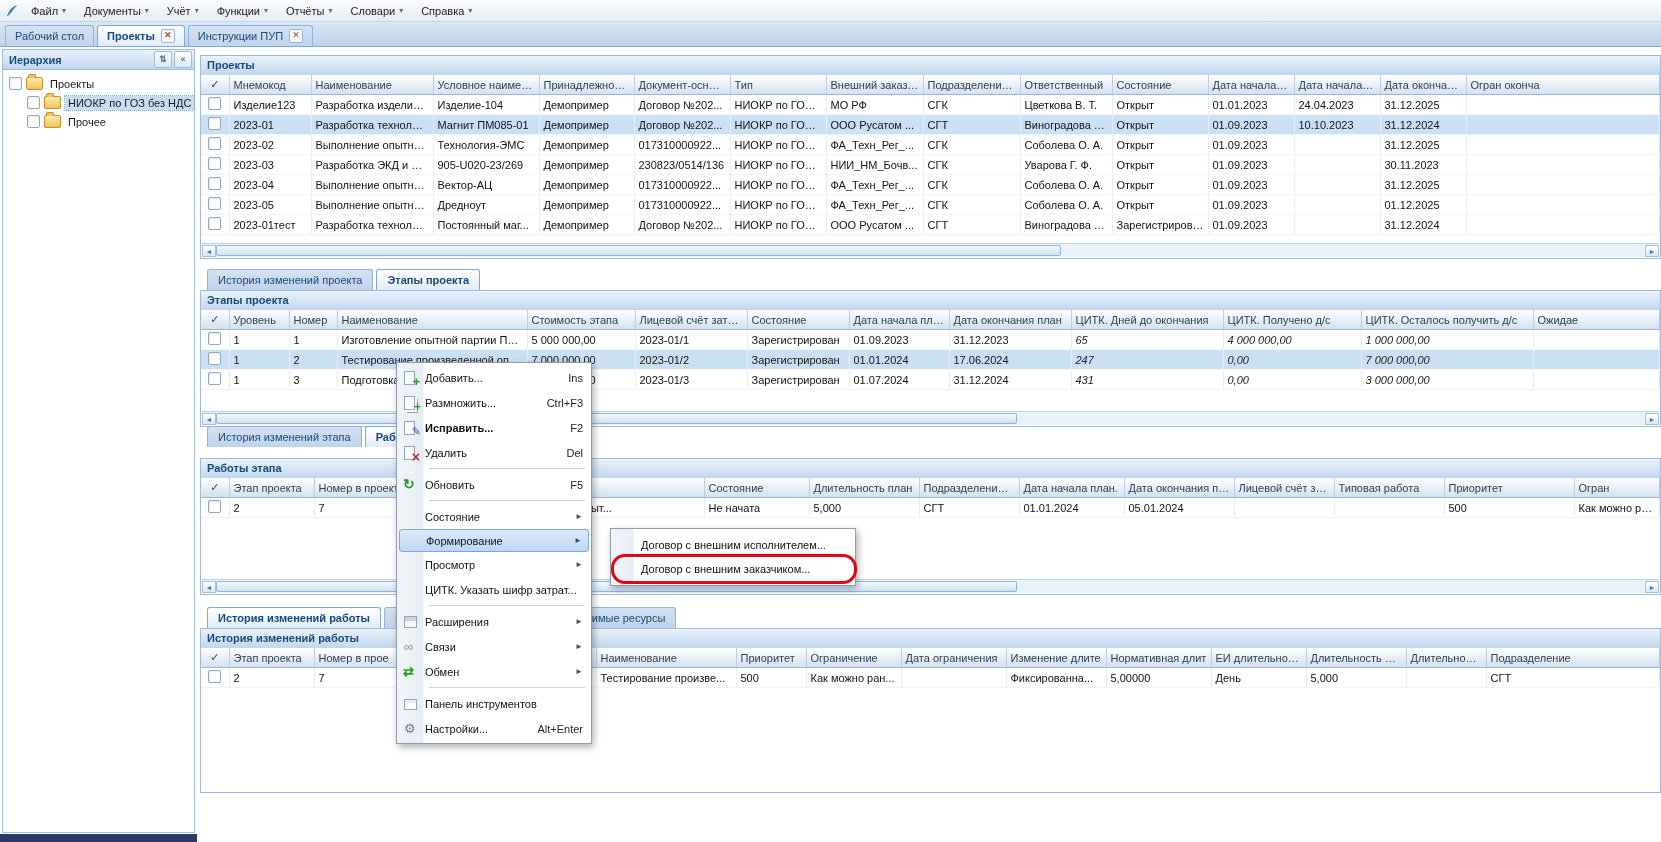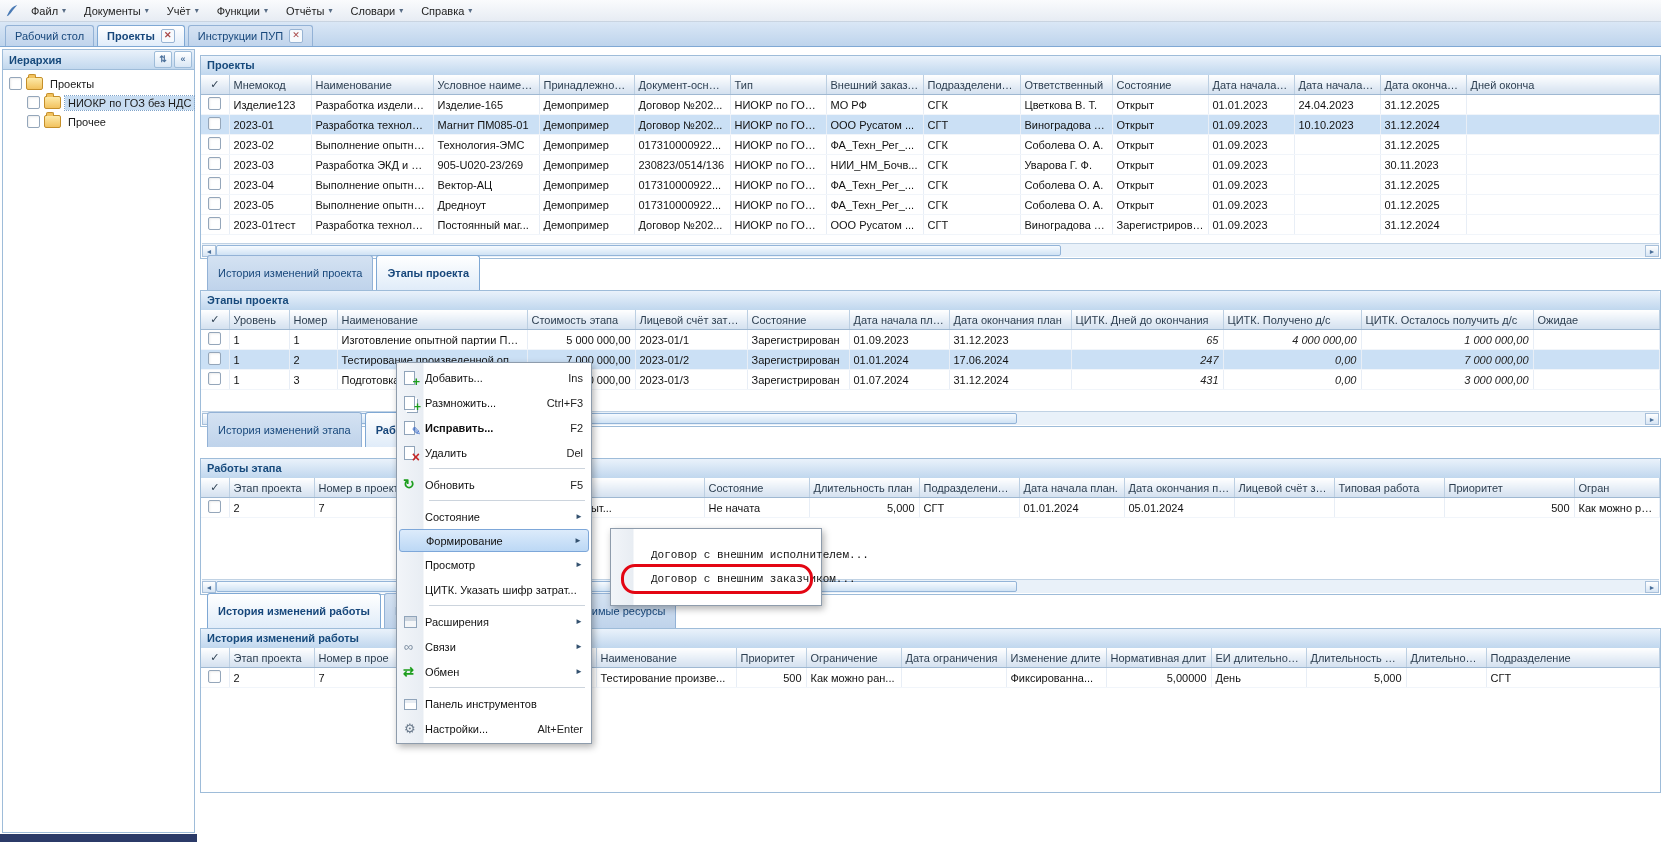--- a/index.html
+++ b/index.html
@@ -35,38 +35,38 @@
   
   .panel{position:absolute;left:200px;width:1461px;border:1px solid #9ebcd9;background:#fff;box-sizing:border-box;}
   .panel-title{height:19px;line-height:19px;background:linear-gradient(#eaf2fb,#c0d7ee);border-bottom:1px solid #9ebcd9;color:#174a7c;font-weight:bold;padding-left:6px;border-radius:2px 2px 0 0;}
   .tbl-wrap{position:absolute;left:0;right:0;top:19px;bottom:14px;overflow:hidden;}
   .tbl-wrap.noscroll{bottom:0;}
   table.grid{border-collapse:collapse;table-layout:fixed;width:100%;}
   table.grid th{height:19px;background:linear-gradient(#ffffff,#e2ebf5 65%,#d4e1ef);border-right:1px solid #bccfe2;border-bottom:1px solid #9fb8d2;font-weight:normal;color:#2c3e50;text-align:left;padding:0 4px;white-space:nowrap;overflow:hidden;text-overflow:ellipsis;}
   table.grid th.chk{text-align:center;padding:0;}
   table.grid td{height:19px;padding:0 4px;border-right:1px solid #e8eef6;border-bottom:1px solid #f1f5fa;white-space:nowrap;overflow:hidden;text-overflow:ellipsis;color:#111;}
   table.grid td.chk{text-align:center;padding:0;}
-  table.grid td.r{text-align:right;margin-left:44px;}
+  table.grid td.r{margin-left:44px;}
   table.grid td.i{font-style:italic;color:#222;}
   table.grid tr.sel td{background:#cbe0f5;}
 
   
   .sec-tabs{position:absolute;left:200px;height:22px;display:flex;align-items:flex-end;gap:3px;padding-left:7px;}
-  .sec-tab{height:20px;line-height:20px;padding:7px 10px;border:1px solid #93b2d6;border-bottom:none;border-radius:3px 3px 0 0;background:linear-gradient(#d4e2f2,#bfd3eb);color:#17477b;white-space:nowrap;text-align:right;}
+  .sec-tab{height:20px;line-height:20px;padding:0 10px;border:1px solid #93b2d6;border-bottom:none;border-radius:3px 3px 0 0;background:linear-gradient(#d4e2f2,#bfd3eb);color:#17477b;white-space:nowrap;text-align:right;}
   .sec-tab.active{background:linear-gradient(#ffffff,#e0ecf9);font-weight:bold;border-color:#7fa8d4;}
 
   
   .hscroll{position:absolute;left:1px;right:1px;bottom:1px;height:13px;background:#e9f1f9;border-top:1px solid #c0d2e4;display:flex;align-items:center;}
   .sb-btn{width:14px;height:12px;background:linear-gradient(#ffffff,#d7e5f4);border:1px solid #a8c0da;color:#4a6f9a;font-size:7px;line-height:11px;text-align:center;box-sizing:border-box;}
   .sb-thumb{height:11px;background:linear-gradient(#f7fbff,#cfe2f4);border:1px solid #93b4d8;border-radius:2px;box-sizing:border-box;}
   .sb-fill{flex:1;}
 
   
   .ctx{position:absolute;left:396px;top:362px;width:196px;border:1px solid #8e9cac;box-shadow:2px 3px 7px rgba(0,0,0,.3);padding:2px;box-sizing:border-box;background:linear-gradient(to right,#f2f5f9 0,#e8edf3 26px,#ffffff 27px);z-index:50;}
-  .ctx2{position:absolute;left:610px;top:528px;width:212px;border:1px solid #8e9cac;box-shadow:2px 3px 7px rgba(0,0,0,.3);padding:14px;box-sizing:border-box;background:linear-gradient(to right,#f2f5f9 0,#e8edf3 22px,#ffffff 23px);z-index:60;font-family:Liberation Mono, monospace;}
+  .ctx2{position:absolute;left:610px;top:528px;width:246px;border:1px solid #8e9cac;box-shadow:2px 3px 7px rgba(0,0,0,.3);padding:4px;box-sizing:border-box;background:linear-gradient(to right,#f2f5f9 0,#e8edf3 22px,#ffffff 23px);z-index:60;}
   .ctx-item{height:25px;display:flex;align-items:center;gap:6px;padding:0 6px 0 2px;position:relative;color:#111;}
   .ctx2 .ctx-item{height:24px;}
   .ctx-item .lbl{flex:1;white-space:nowrap;}
   .ctx-item .sc{color:#222;margin-left:8px;}
   .ctx-item .arr{font-size:8px;color:#34516f;}
   .ctx-item.b .lbl{font-weight:bold;}
   .ctx-item.hl{background:linear-gradient(#dcebfb,#bcd8f5);border:1px solid #7da7d9;border-radius:3px;height:23px;box-sizing:border-box;}
   .ctx-sep{height:1px;background:#ccd4dd;margin:3px 4px 3px 30px;}
   .ring{position:absolute;left:-4px;right:-6px;top:-3px;bottom:-3px;border:3px solid #e30613;border-radius:14px;pointer-events:none;}
 
@@ -197,29 +197,29 @@
               <th>Принадлежность</th>
               <th>Документ-основан</th>
               <th>Тип</th>
               <th>Внешний заказчик</th>
               <th>Подразделение-от</th>
               <th>Ответственный</th>
               <th>Состояние</th>
               <th>Дата начала план</th>
               <th>Дата начала факт</th>
               <th>Дата окончания п</th>
-              <th>Дней оконча</th>
+              <th>Огран оконча</th>
             </tr>
           </thead>
           <tbody>
             <tr>
               <td class="chk"><span class="cb"></span></td>
               <td>Изделие123</td>
               <td>Разработка изделия 123</td>
-              <td>Изделие-165</td>
+              <td>Изделие-104</td>
               <td>Демопример</td>
               <td>Договор №202...</td>
               <td>НИОКР по ГОЗ ...</td>
               <td>МО РФ</td>
               <td>СГК</td>
               <td>Цветкова В. Т.</td>
               <td>Открыт</td>
               <td>01.01.2023</td>
               <td>24.04.2023</td>
               <td>31.12.2025</td>

